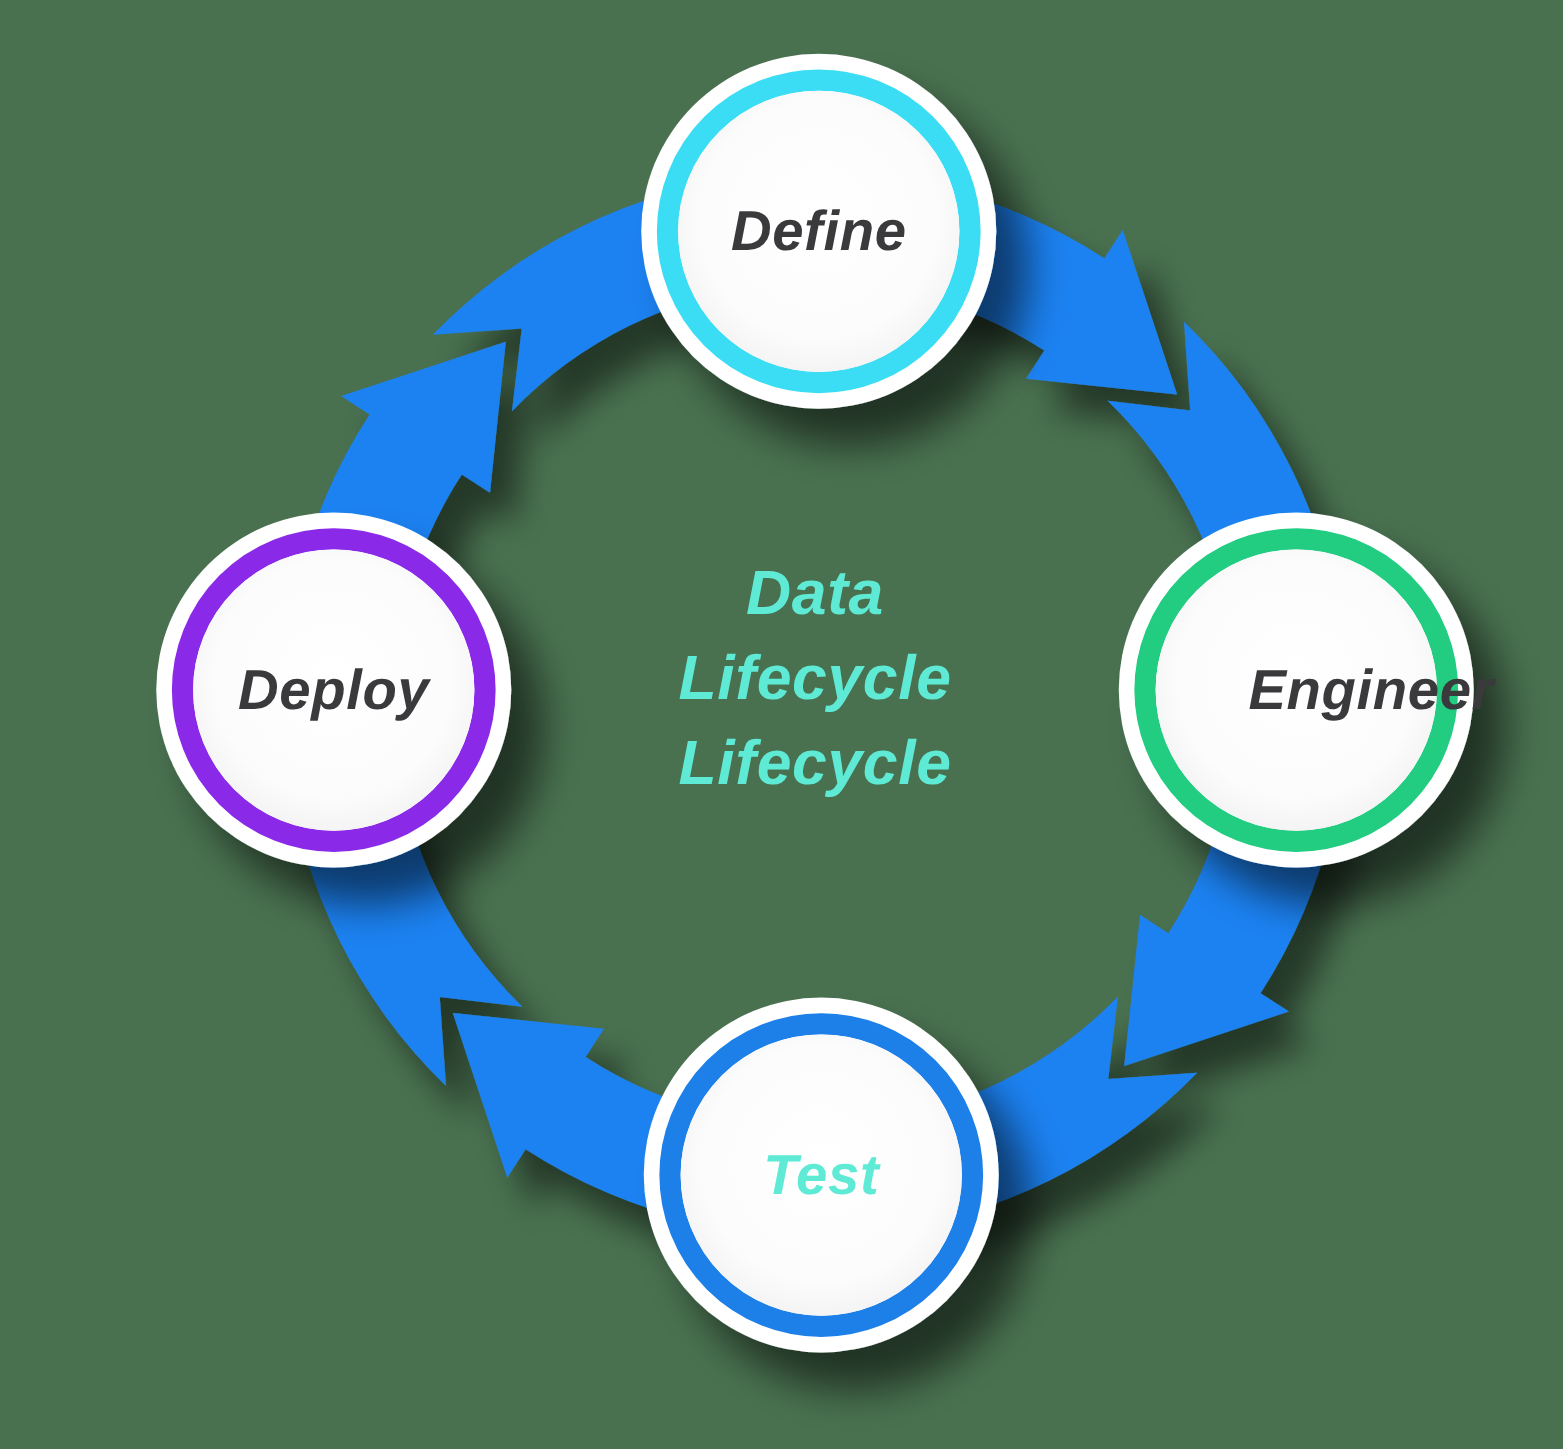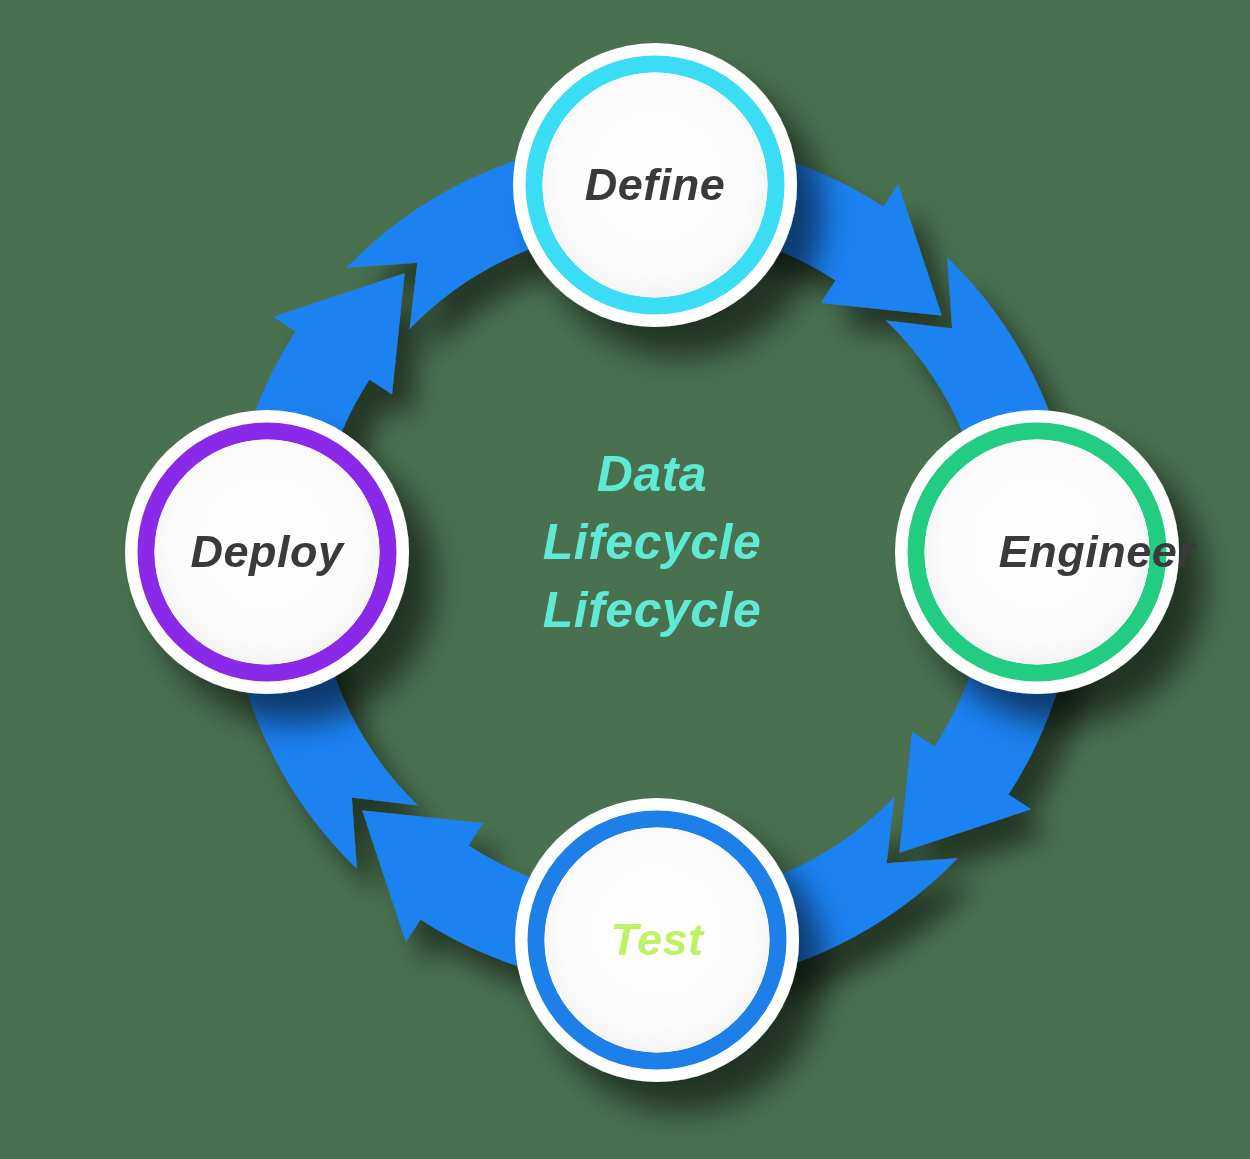--- a/index.html
+++ b/index.html
@@ -95,21 +95,21 @@
           <circle cx="267" cy="552" r="142" fill="#FFFFFF"></circle>
           <circle cx="267" cy="552" r="129.5" fill="#FFFFFF"></circle>
           <circle cx="267" cy="552" r="121" fill="none" stroke="#8A2CE8" stroke-width="17"></circle>
           <circle cx="267" cy="552" r="112.5" fill="url(#discGrad)"></circle>
         </g>
       </g>
   </svg>
 
   <div class="node-label" style="color: rgb(58, 58, 60); left: 655px; top: 185px;">Define</div>
   <div class="node-label" style="color: rgb(58, 58, 60); left: 1097px; top: 552px;">Engineer</div>
-  <div class="node-label" style="color: #bef264; left: 657px; top: 940px;">Test</div>
+  <div class="node-label" style="color: #5eead4; left: 657px; top: 940px;">Test</div>
   <div class="node-label" style="color: rgb(58, 58, 60); left: 267px; top: 552px;">Deploy</div>
 
   <div class="center-title" style="color: #5eead4;">
     <div>Data</div>
     <div>Lifecycle</div>
     <div>Lifecycle</div>
   </div>
 
 </div>
 

